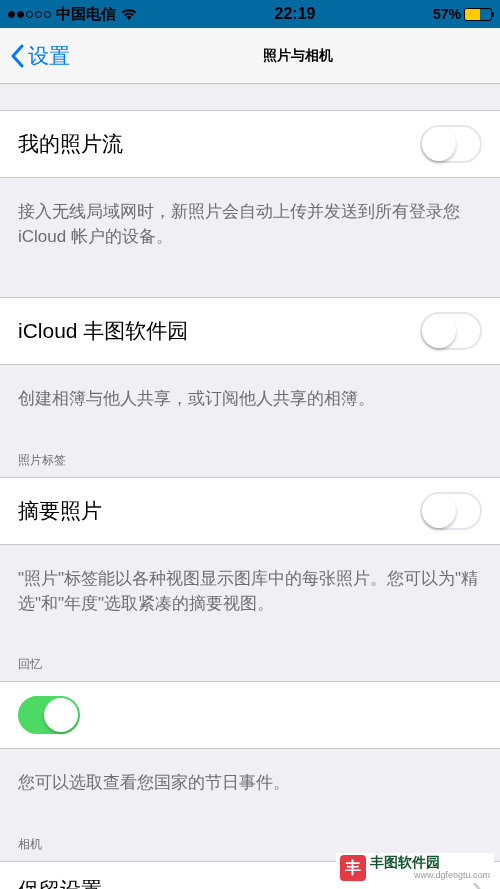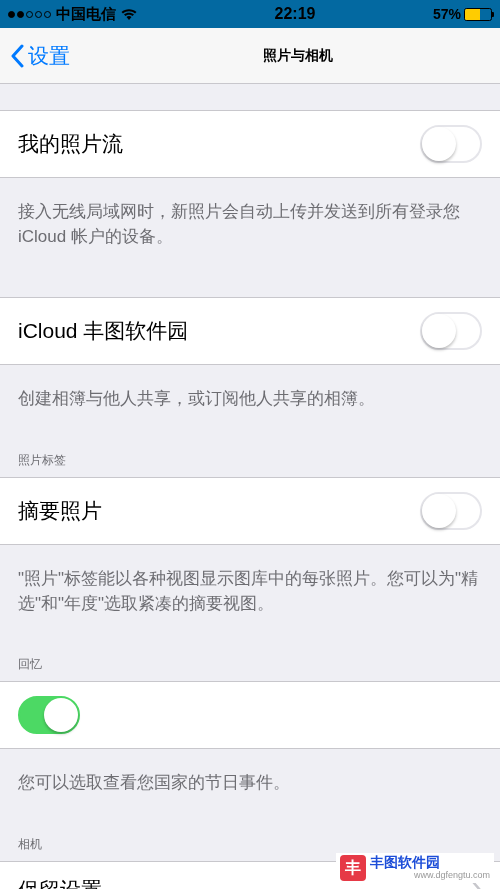--- a/index.html
+++ b/index.html
@@ -119,21 +119,21 @@
       background: #e63946;
       color: #fff;
       display: flex;
       align-items: center;
       justify-content: center;
       font-size: 16px;
       font-weight: bold;
       border-radius: 4px;
     }
     .watermark-text { display: flex; flex-direction: column; line-height: 1.1; }
-    .watermark-text .t1 { font-size: 14px; font-weight: 600; color: #1d4ed8; }
+    .watermark-text .t1 { font-size: 14px; font-weight: 600; color: #14532d; }
     .watermark-text .t2 { font-size: 9px; color: #999; margin-left: 44px; }
   </style>
 </head>
 <body>
 
 <div class="status-bar">
   <div class="status-left">
     <div class="signal-dots">
       <span class="dot filled"></span>
         <span class="dot filled"></span>

